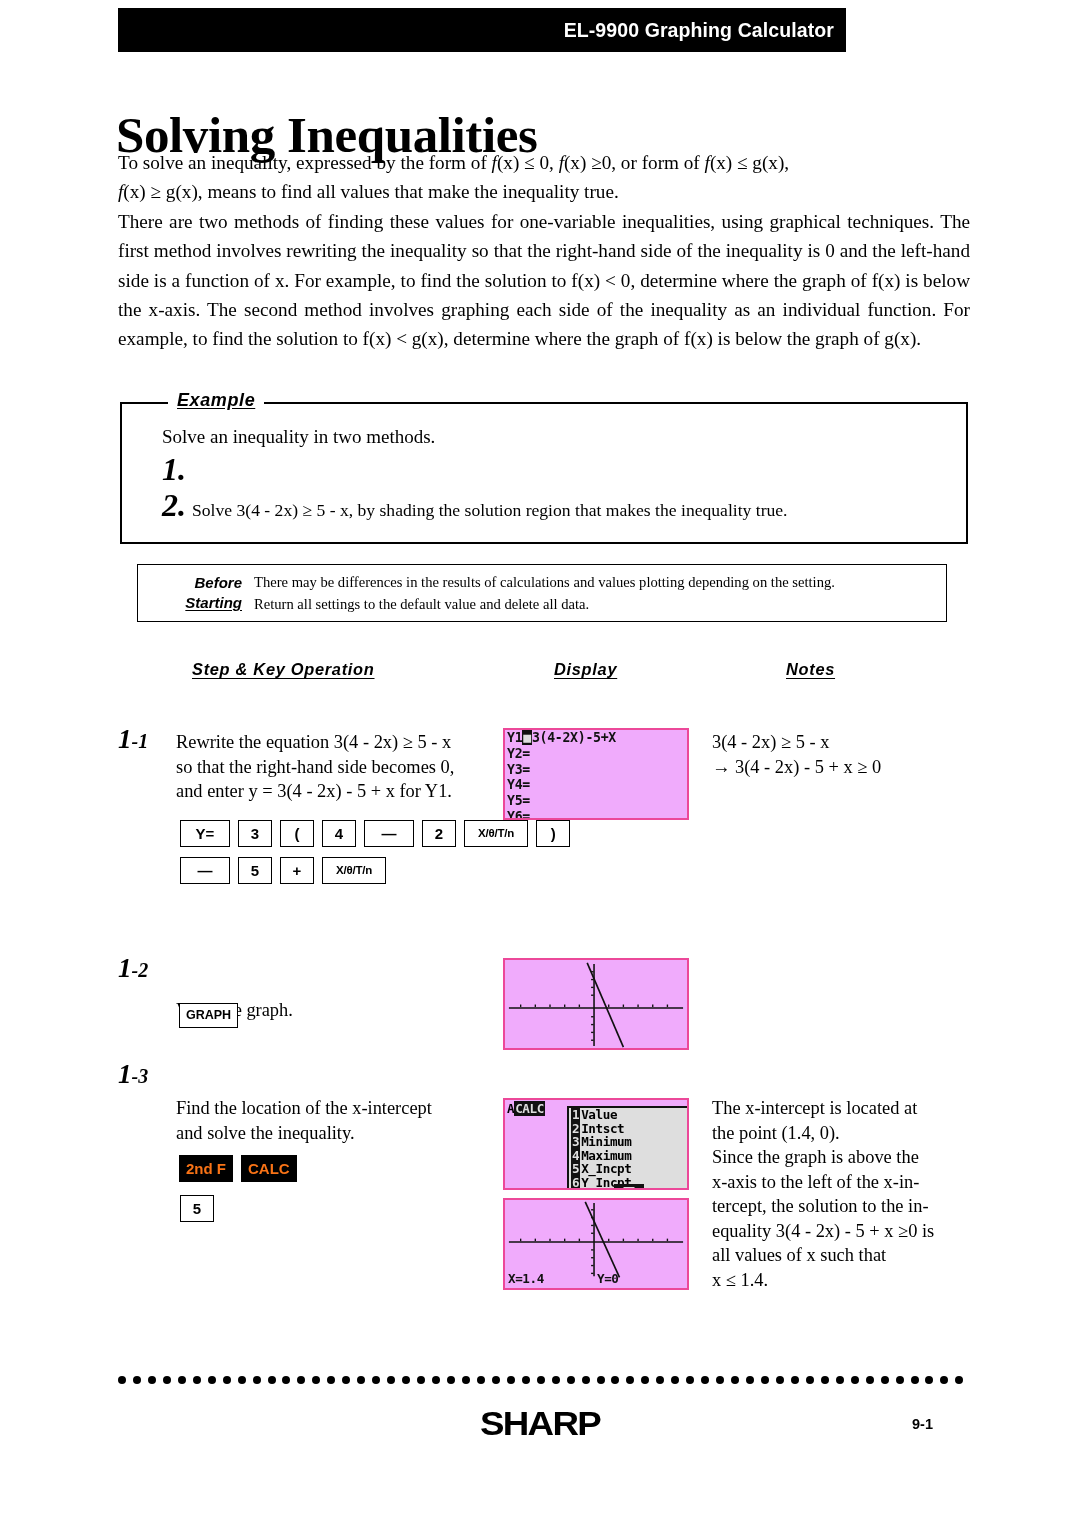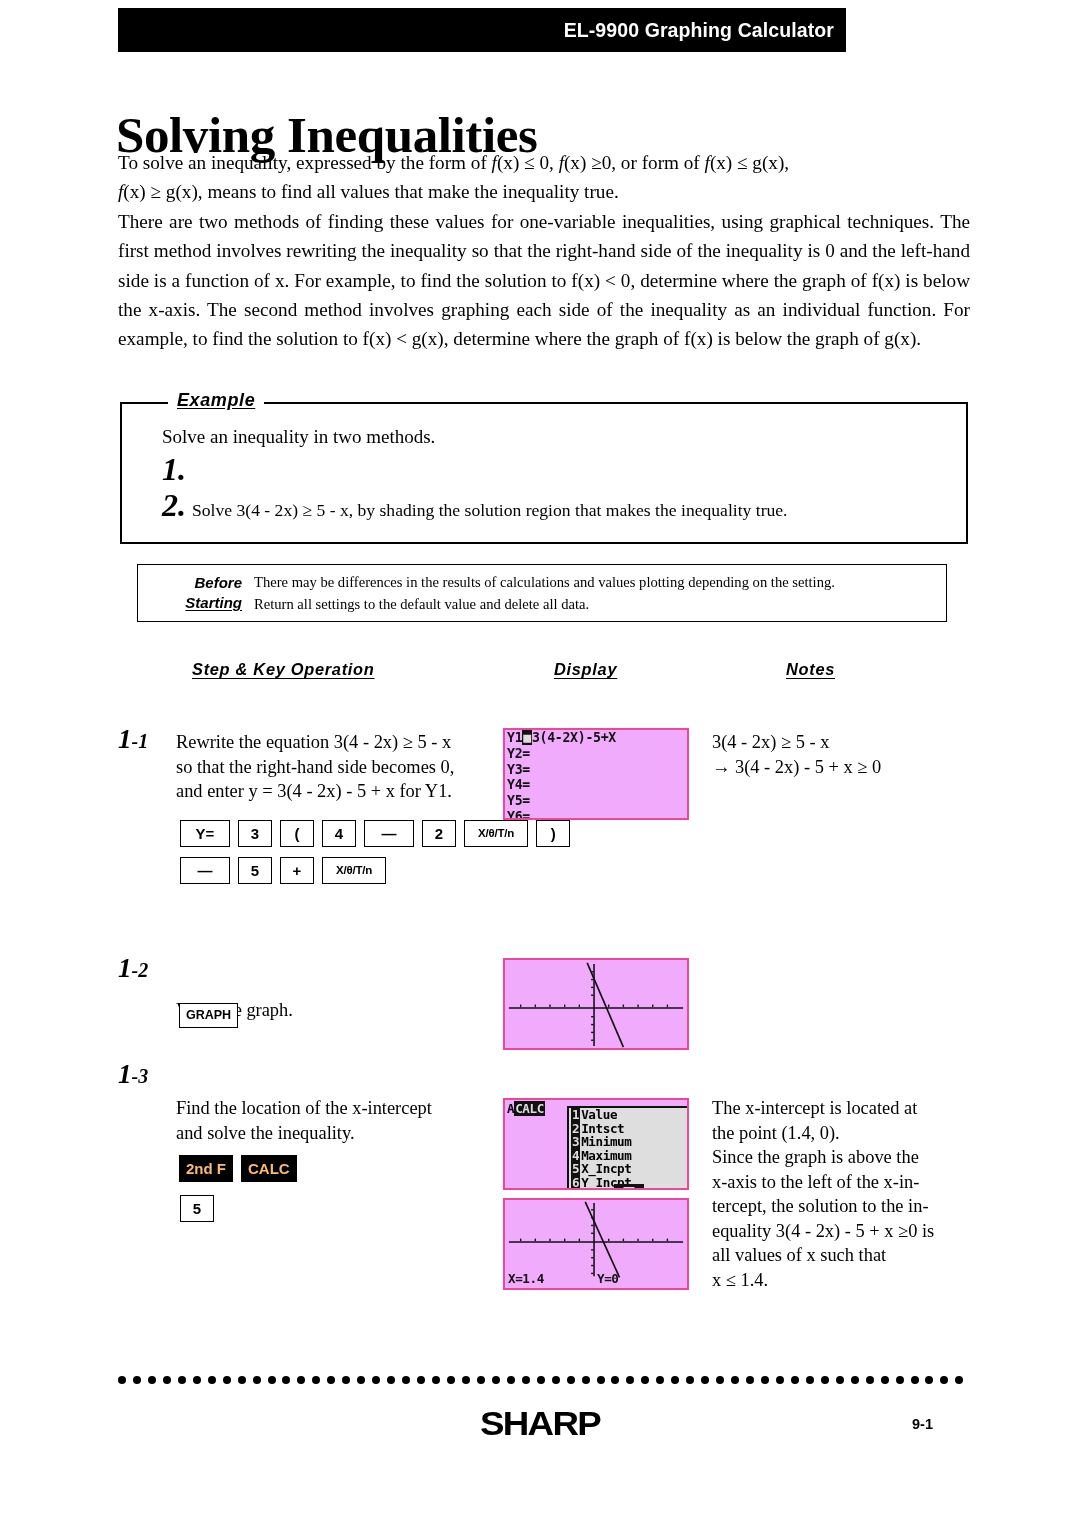--- a/index.html
+++ b/index.html
@@ -193,21 +193,21 @@
   }
   .key.wide { min-width: 50px; }
   .key.xvar {
     font-size: 11.5px;
     letter-spacing: -0.2px;
     min-width: 52px;
     padding: 0 13px;
   }
   .key.inv {
     background: #000;
-    color: #fdba74;
+    color: #f97316;
     border: 1.6px solid #000;
   }
   .key.graph { font-size: 12.5px; min-width: 48px; height: 25px; }
 
   
   .calc-screen {
     position: absolute;
     background: #f0abfc;
     border: 2px solid #ec4899;
     overflow: hidden;

